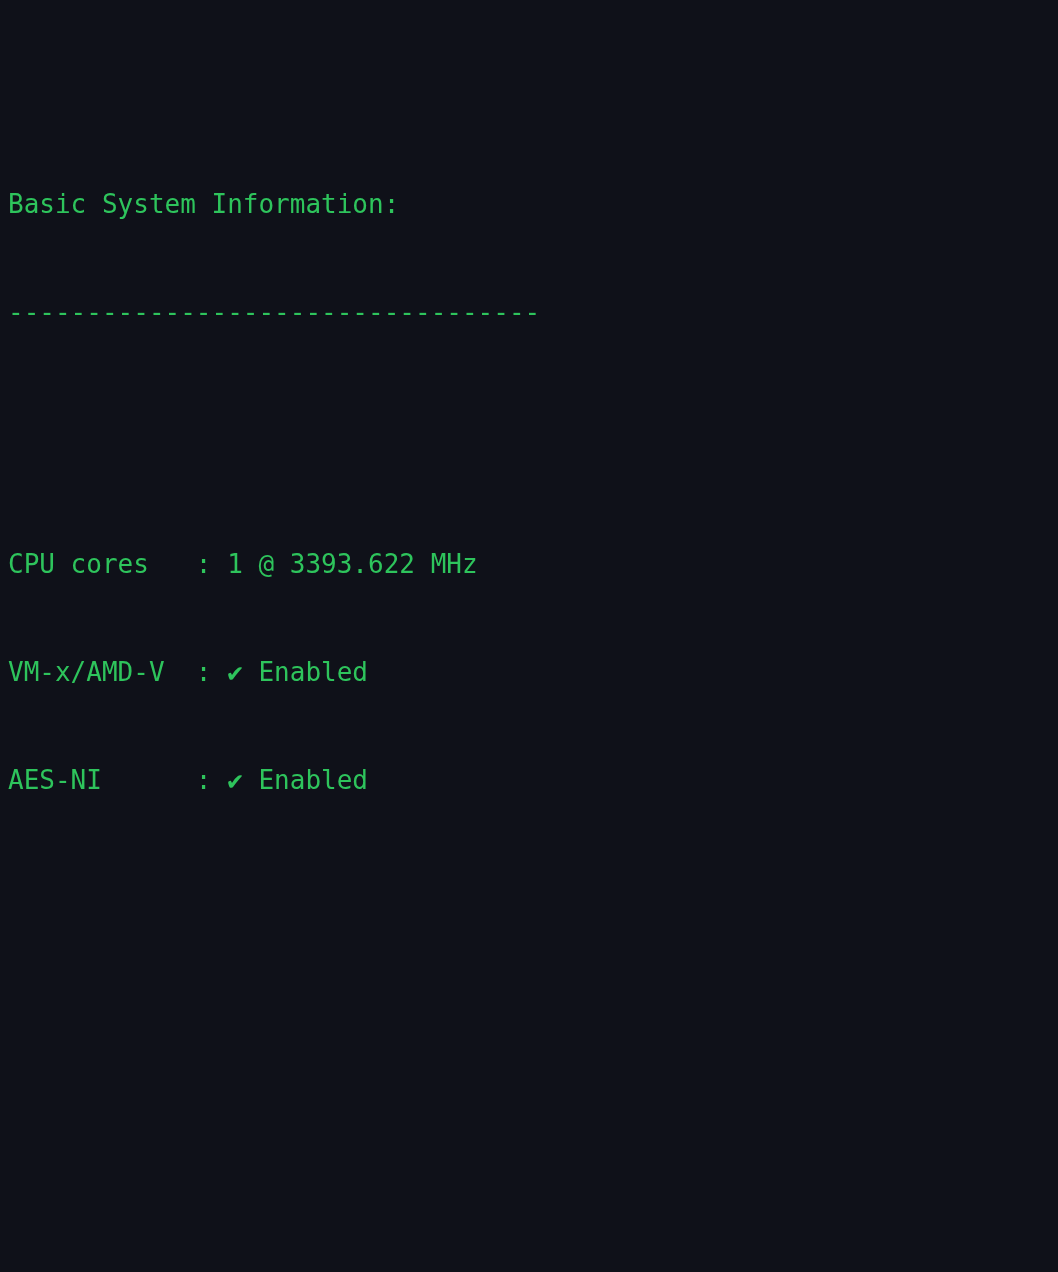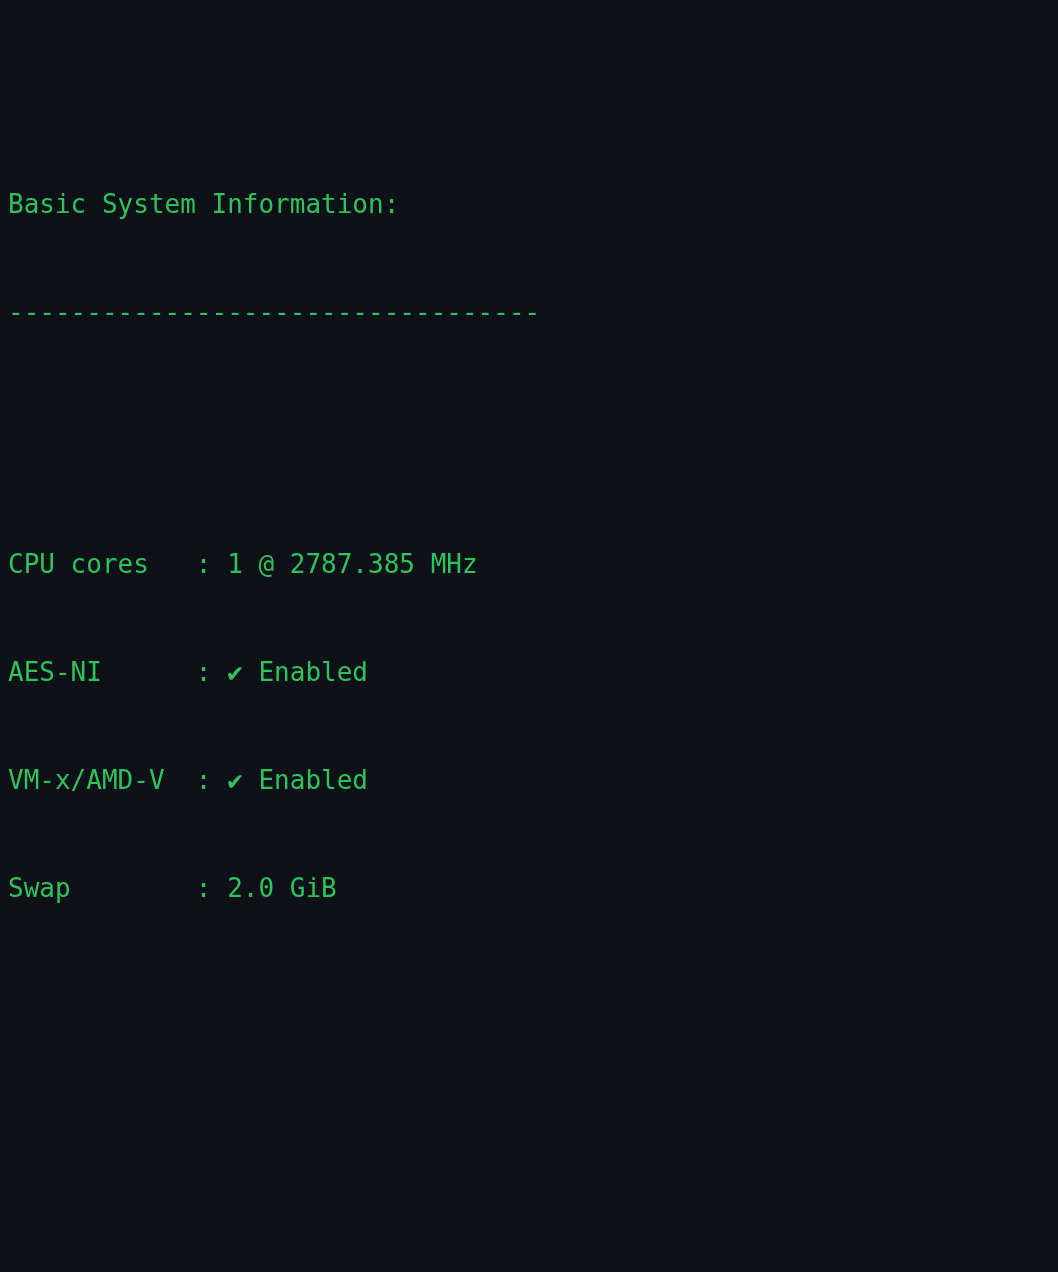--- a/index.html
+++ b/index.html
@@ -38,24 +38,23 @@
 </head>
 <body>
 
 <div class="terminal">
 
   
   <div class="line">Basic System Information:</div>
   <div class="line">----------------------------------</div>
   <div class="line blank"></div>
 
-  <div class="line"><span>CPU cores   : 1 @ 2787.385 MHz</span></div>
+  <div class="line"><span>CPU cores   : 1 @ 3393.622 MHz</span></div>
+  <div class="line"><span>VM-x/AMD-V  : ✔ Enabled</span></div>
   <div class="line"><span>AES-NI      : ✔ Enabled</span></div>
-  <div class="line"><span>VM-x/AMD-V  : ✔ Enabled</span></div>
-  <div class="line"><span>Swap        : 2.0 GiB</span></div>
   
   
   
 
   
 
   
   
   
 

